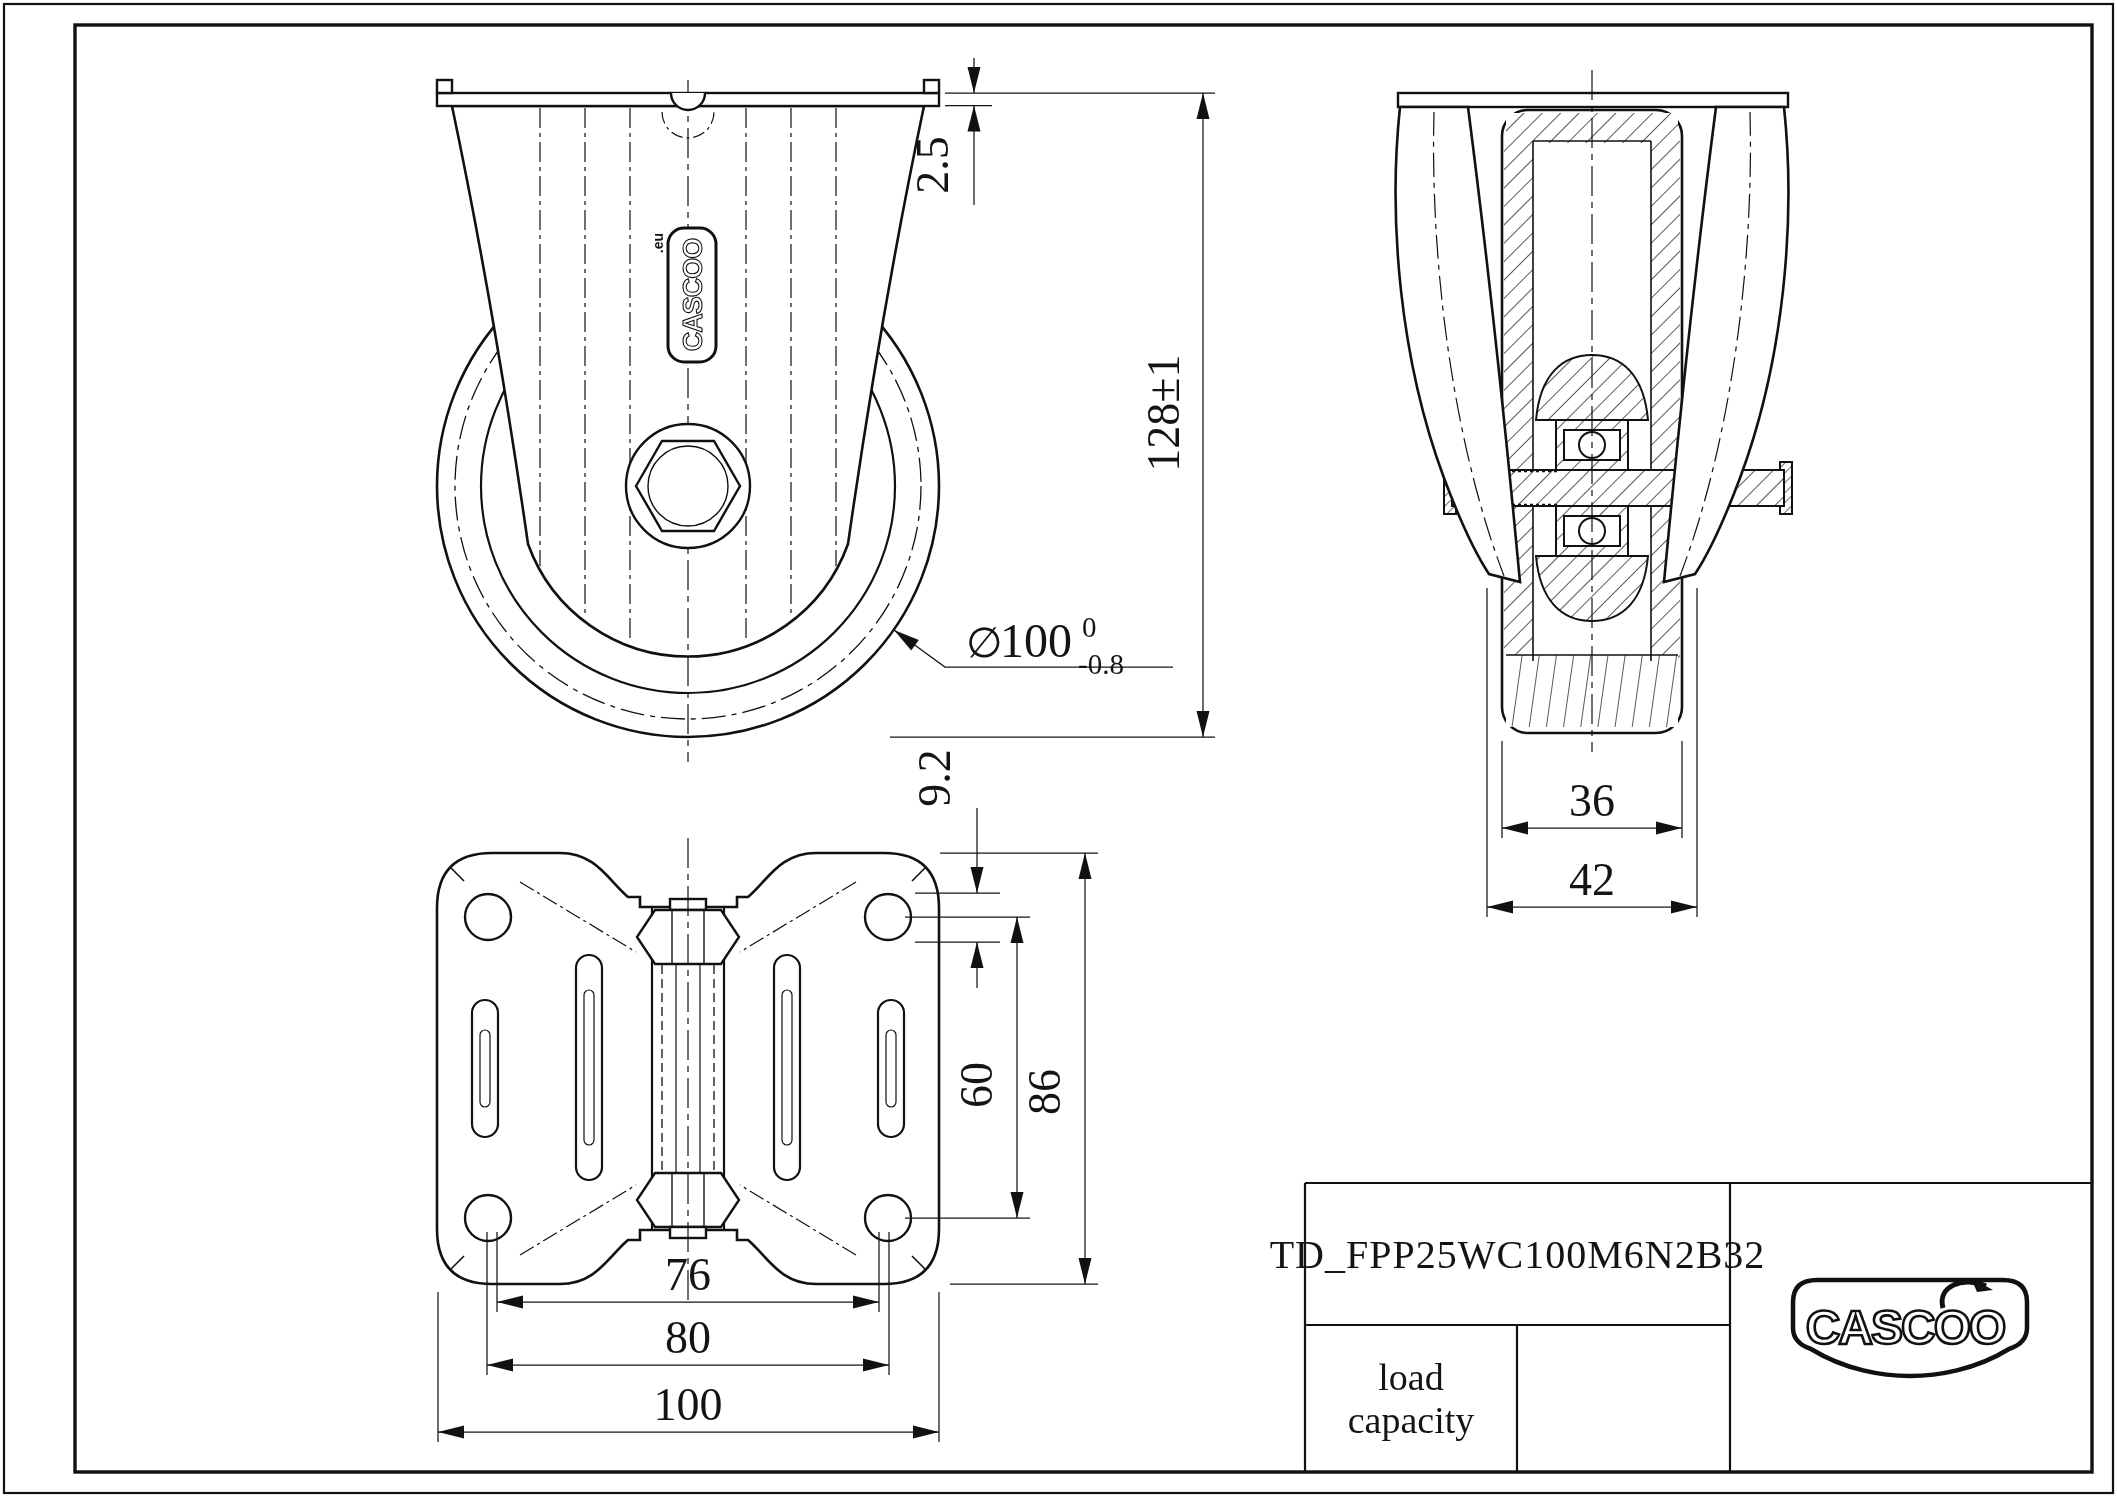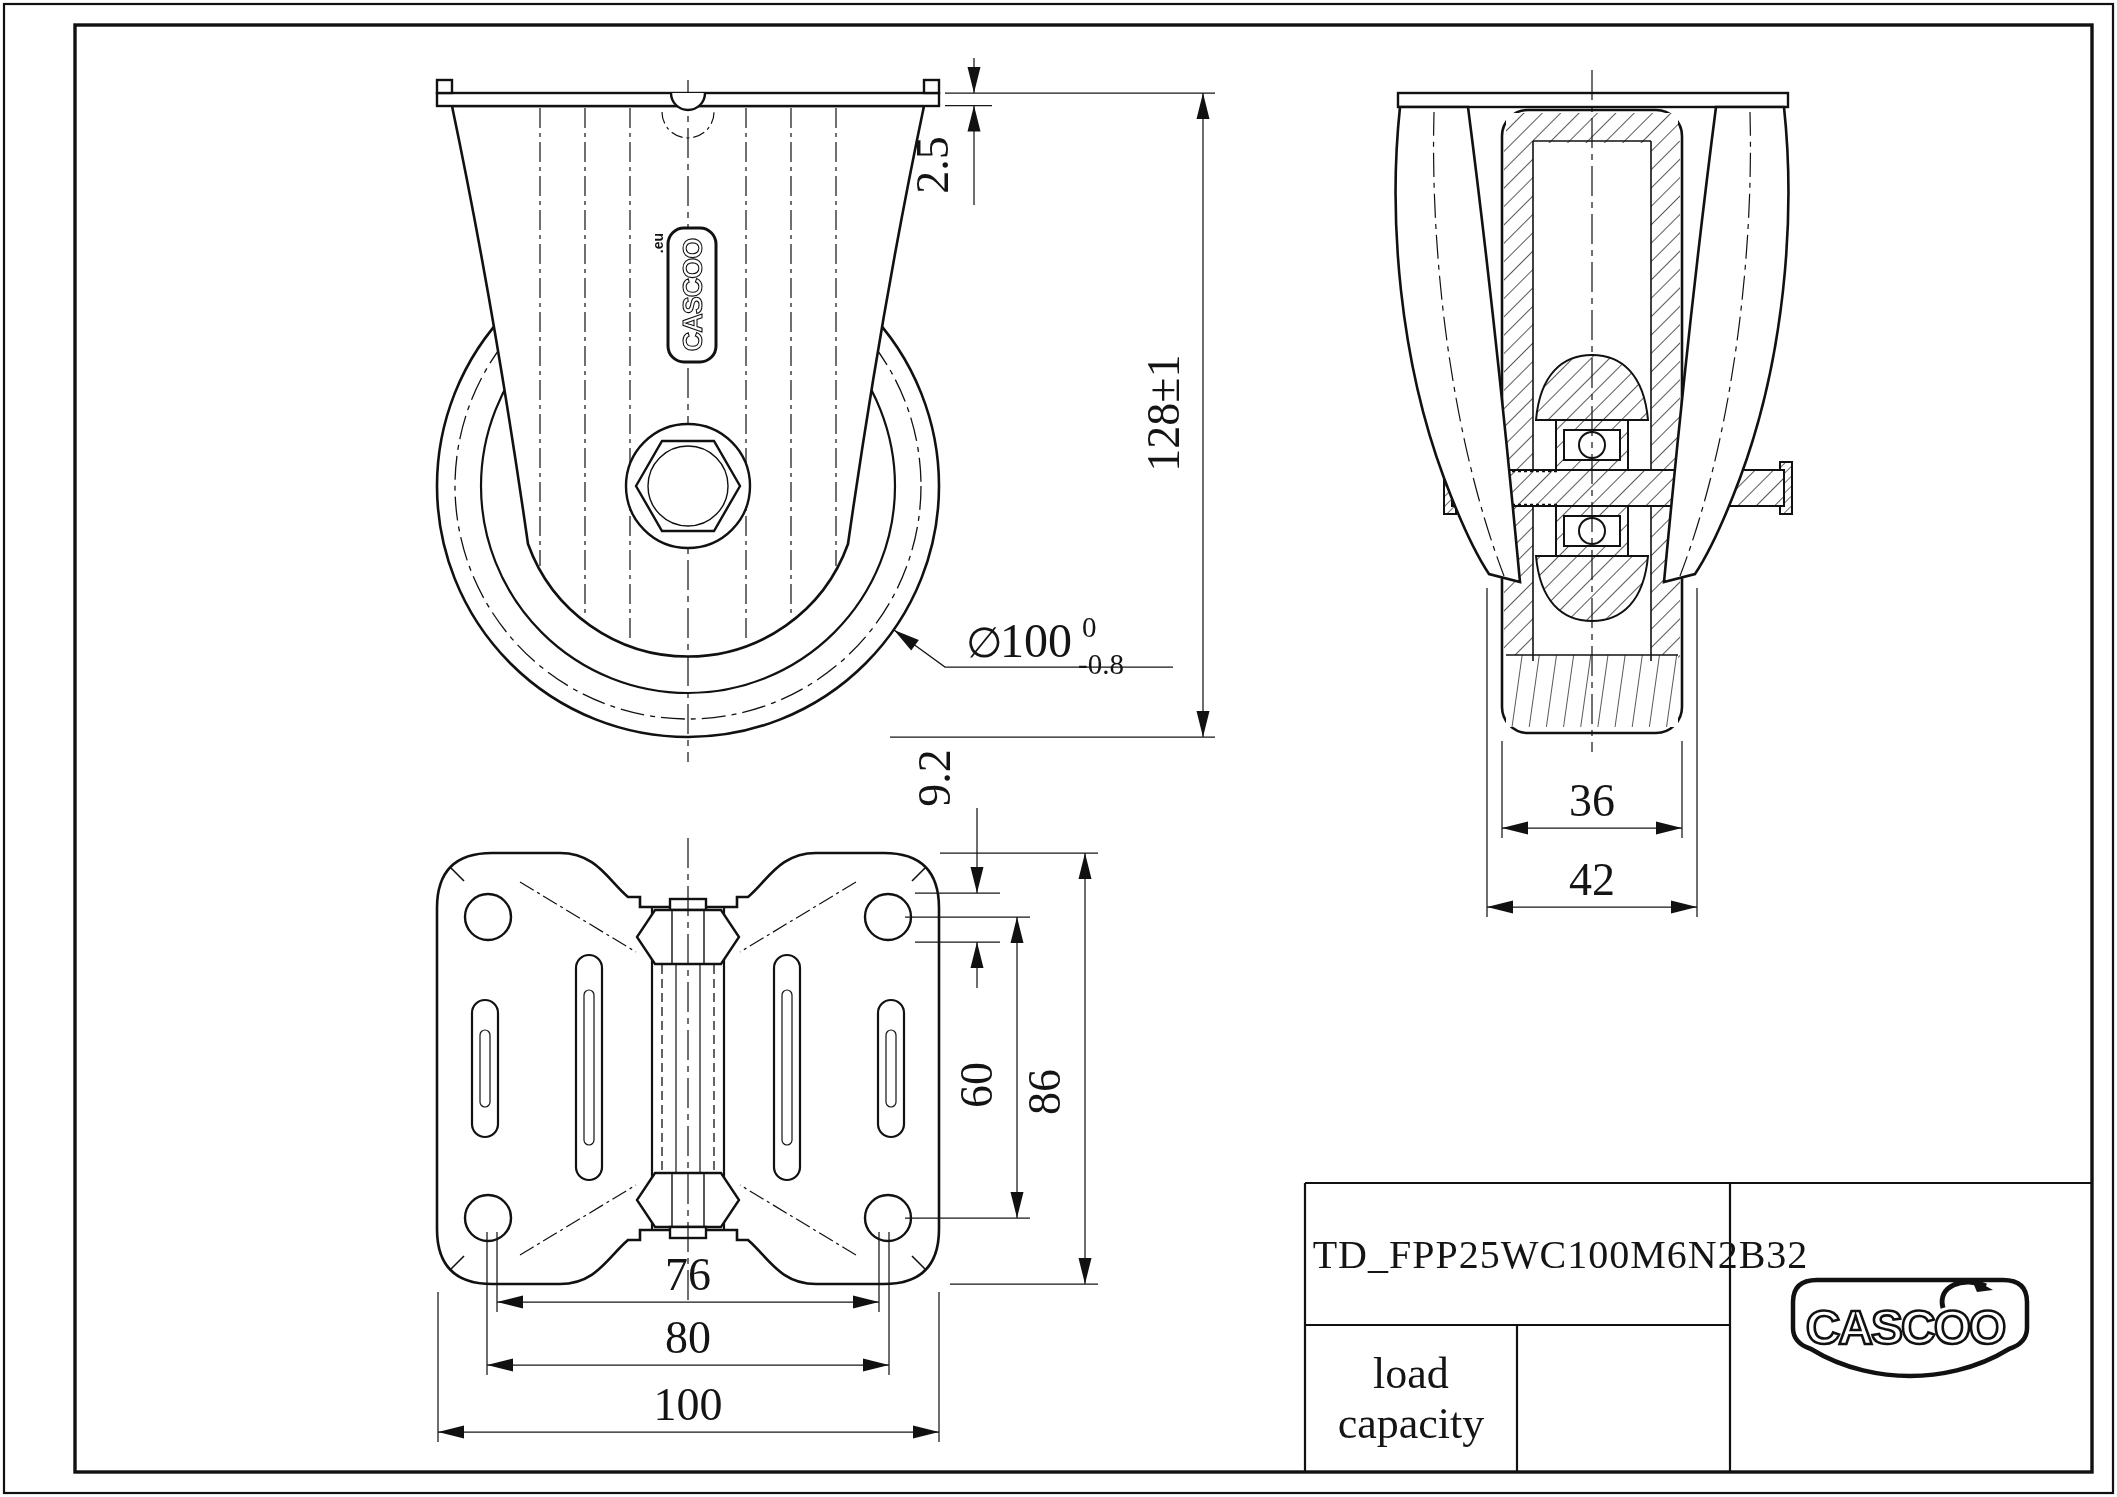--- a/index.html
+++ b/index.html
@@ -2,21 +2,21 @@
 <html><head>
 <meta charset="utf-8">
 <style>
   html,body{margin:0;padding:0;background:#e8e8e8;}
   #sheet{position:relative;width:2117px;height:1497px;background:#ffffff;overflow:hidden;
          font-family:"Liberation Serif", serif;color:#111;}
   #sheet svg{position:absolute;left:0;top:0;}
   .cell{position:absolute;display:flex;align-items:center;justify-content:center;text-align:center;
         color:#141414;}
   .model{font-size:40px;letter-spacing:1px;}
-  .loadlbl{font-size:44px;line-height:1.12;}
+  .loadlbl{font-size:38px;line-height:1.12;}
   .loadval{font-size:42px;}
   .wrapbox{width:160px;}
 </style>
 </head>
 <body>
 
 <div id="sheet">
 <svg width="2117" height="1497" viewBox="0 0 2117 1497">
   <defs>
     <pattern id="hatch" patternUnits="userSpaceOnUse" width="13" height="13" patternTransform="rotate(45)">
@@ -276,17 +276,17 @@
 
     <g transform="translate(1793,1280)">
       <path d="M 24 0 H 210 Q 234 0 234 22 V 48 Q 234 63 216 69 C 182 90 144 96 117 96 C 90 96 52 90 18 69 Q 0 63 0 48 V 22 Q 0 0 24 0 Z" fill="#fff" stroke-width="4.5"></path>
       <text x="112" y="64" text-anchor="middle" font-family="Liberation Sans, sans-serif" font-weight="bold" font-size="48" letter-spacing="-2" fill="#fff" stroke="#111" stroke-width="2.6">CASCOO</text>
       <path d="M 150 28 C 144 6 170 -4 193 6" stroke-width="5" fill="none"></path>
       <path d="M 200 10 L 178 -2 L 184 12 Z" fill="#111" stroke="none"></path>
     </g>
   </g>
 </svg>
 
-<div class="cell model" style="left:1305px;top:1183px;width:425px;height:142px;margin-left:43px;">TD_FPP25WC100M6N2B32</div>
+<div class="cell model" style="left:1305px;top:1183px;width:425px;height:142px;">TD_FPP25WC100M6N2B32</div>
 <div class="cell loadlbl" style="left:1305px;top:1325px;width:212px;height:147px;">
   <div class="wrapbox">load capacity</div>
 </div>
 </div>
 
 </body></html>

